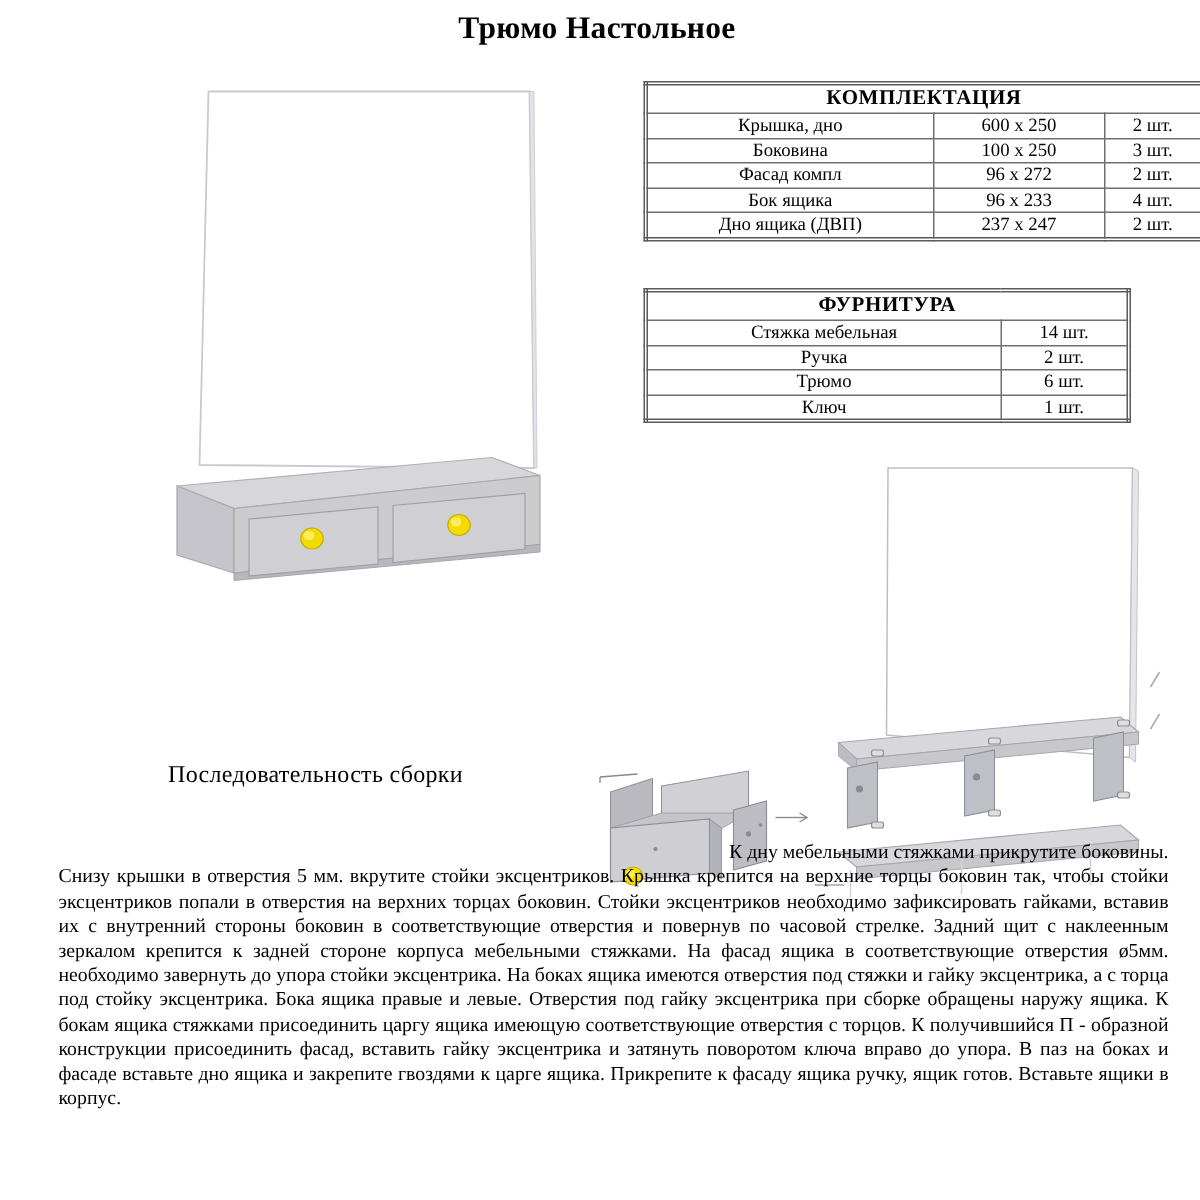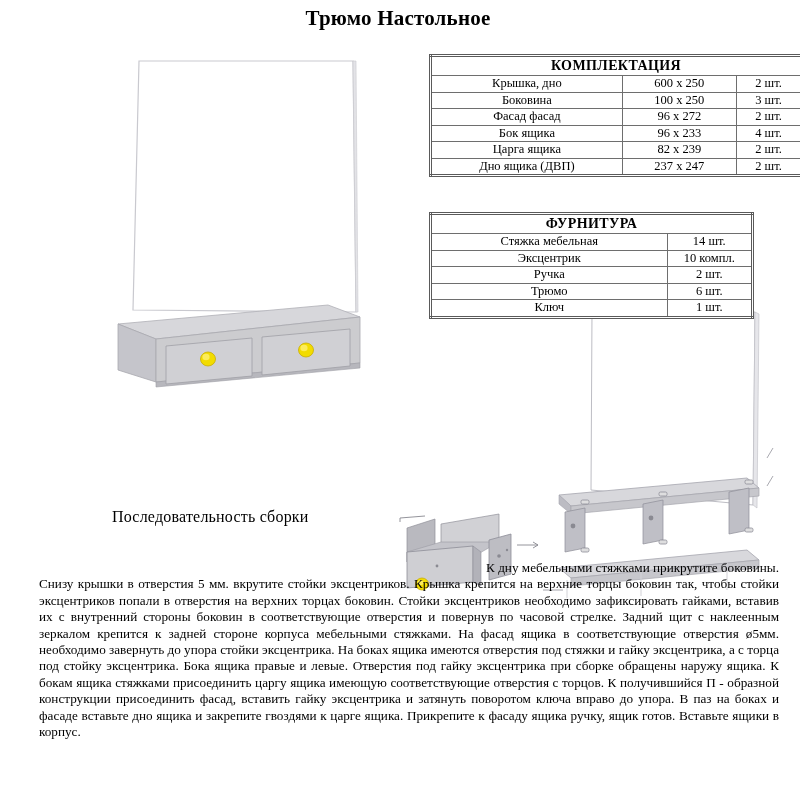--- a/index.html
+++ b/index.html
@@ -56,21 +56,20 @@
     width: 374px;
   }
   #table-komplektacia col.c1 { width: 168px; }
   #table-komplektacia col.c2 { width: 100px; }
   #table-komplektacia col.c3 { width: 57px; }
 
   #table-furnitura {
     left: 429px;
     top: 192px;
     width: 325px;
-    margin-top: 20px;
   }
   #table-furnitura col.f1 { width: 239px; }
   #table-furnitura col.f2 { width: 86px; }
 
   
   #assembly-heading {
     position: absolute;
     left: 112px;
     top: 508px;
     font-size: 16px;
@@ -216,33 +215,28 @@
       <td>Крышка, дно</td>
       <td>600 x 250</td>
       <td>2 шт.</td>
     </tr>
     <tr>
       <td>Боковина</td>
       <td>100 x 250</td>
       <td>3 шт.</td>
     </tr>
     <tr>
-      <td>Фасад фасад</td>
+      <td>Фасад компл</td>
       <td>96 x 272</td>
       <td>2 шт.</td>
     </tr>
     <tr>
       <td>Бок ящика</td>
       <td>96 x 233</td>
       <td>4 шт.</td>
-    </tr>
-    <tr>
-      <td>Царга ящика</td>
-      <td>82 x 239</td>
-      <td>2 шт.</td>
     </tr>
     <tr>
       <td>Дно ящика (ДВП)</td>
       <td>237 x 247</td>
       <td>2 шт.</td>
     </tr>
   </tbody>
 </table>
 
 <table class="parts-table" id="table-furnitura">
@@ -252,24 +246,20 @@
     </colgroup>
   <tbody>
     <tr>
       <td class="head" colspan="2">ФУРНИТУРА</td>
     </tr>
     <tr>
       <td>Стяжка мебельная</td>
       <td>14 шт.</td>
     </tr>
     <tr>
-      <td>Эксцентрик</td>
-      <td>10 компл.</td>
-    </tr>
-    <tr>
       <td>Ручка</td>
       <td>2 шт.</td>
     </tr>
     <tr>
       <td>Трюмо</td>
       <td>6  шт.</td>
     </tr>
     <tr>
       <td>Ключ</td>
       <td>1 шт.</td>

